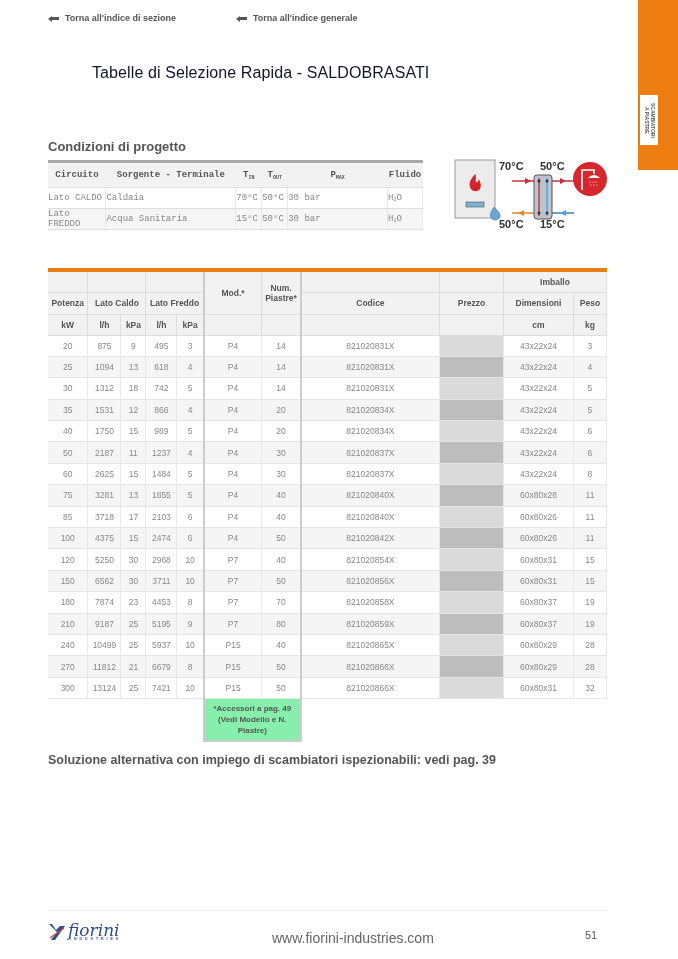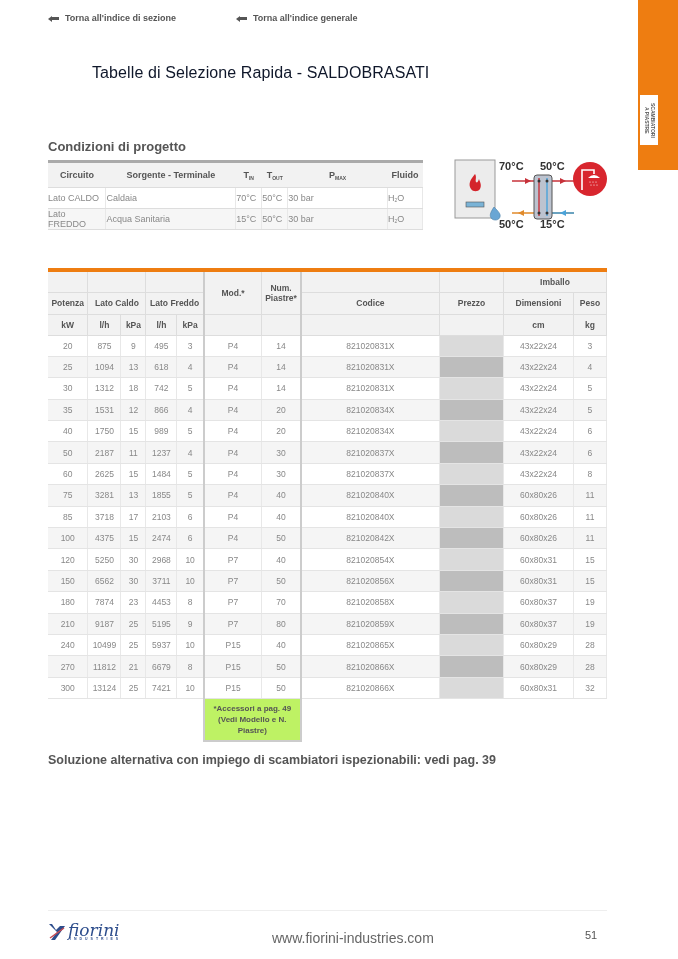--- a/index.html
+++ b/index.html
@@ -16,42 +16,42 @@
   .side-tab { position: absolute; top: 0; right: 0; width: 40px; height: 170px; background: #ee7d11; }
   .side-tab .label-box { position: absolute; top: 95px; left: 2px; width: 18px; height: 50px; background: #fff; display: flex; align-items: center; justify-content: center; }
   .side-tab .label-text { writing-mode: vertical-rl; font-size: 5px; font-weight: bold; color: #555; line-height: 1.1; text-align: center; white-space: nowrap; }
 
   .subtitle { position: absolute; top: 64px; left: 48px; font-size: 16px; color: #0f172a; letter-spacing: 0.1px; margin-left: 44px; }
   .title { position: absolute; top: 86px; left: 48px; font-size: 23px; color: #555; line-height: 27px; width: 370px; }
   .title .l1 { display: flex; justify-content: space-between; }
   .conditions { position: absolute; top: 139px; left: 48px; font-size: 13px; font-weight: bold; color: #555; }
 
   table { border-collapse: collapse; }
-  .cond-table { position: absolute; top: 160px; left: 48px; width: 375px; font-size: 9px; border-top: 3px solid #aaa; }
+  .cond-table { position: absolute; top: 160px; left: 48px; width: 375px; font-size: 9px; border-top: 3px solid #aaa; font-family: Liberation Mono, monospace; }
   .cond-table th { font-weight: bold; color: #555; background: #f2f2f2; height: 26px; border-bottom: 1px solid #ddd; }
   .cond-table td { color: #888; height: 21px; border-bottom: 1px solid #ddd; border-right: 1px solid #e8e8e8; }
   .cond-table tr.alt td { background: #f6f6f6; }
   .cond-table td:first-child { text-align: left; }
   .sub { font-size: 5px; vertical-align: -1px; }
   .th-sub { font-size: 5px; vertical-align: -2px; }
 
   .diagram { position: absolute; top: 150px; left: 452px; width: 160px; height: 80px; }
 
   .main-table { position: absolute; top: 268px; left: 48px; width: 559px; font-size: 8.5px; border-top: 4px solid #ee7d11; }
   .main-table th { font-weight: bold; color: #555; background: #f2f2f2; border-bottom: 1px solid #ddd; border-right: 1px solid #ddd; text-align: center; font-size: 8.5px; }
   .main-table tr.h1 th { height: 22px; }
   .main-table tr.h2 th { height: 22px; }
   .main-table tr.h3 th { height: 21px; }
   .main-table td { color: #888; height: 21.4px; text-align: center; border-bottom: 1px solid #e4e4e4; border-right: 1px solid #e8e8e8; }
   .main-table tr.row:nth-child(odd) td { background: #ffffff; }
   .main-table tr.row.alt td { background: #f5f5f5; }
   .main-table .thick-left { border-left: 2px solid #ccc; }
   .main-table td.price { background: #dadada !important; }
   .main-table tr.alt td.price { background: #bdbdbd !important; }
-  .main-table td.note { background: #bef264; color: #555; font-weight: bold; font-size: 8px; line-height: 11px; padding: 4px 0; border-left: 2px solid #ccc; border-right: 2px solid #ccc; border-bottom: 2px solid #ccc; vertical-align: top; height: auto; }
+  .main-table td.note { background: #86efac; color: #555; font-weight: bold; font-size: 8px; line-height: 11px; padding: 4px 0; border-left: 2px solid #ccc; border-right: 2px solid #ccc; border-bottom: 2px solid #ccc; vertical-align: top; height: auto; }
   .main-table td.empty { border: none; background: transparent !important; }
 
   .alt-solution { position: absolute; top: 753px; left: 48px; font-size: 12.5px; font-weight: bold; color: #555; }
 
   .footer-line { position: absolute; top: 910px; left: 48px; width: 559px; border-top: 1px solid #eee; }
   .logo { position: absolute; top: 922px; left: 48px; display: flex; align-items: center; }
   .logo-text { font-family: "DejaVu Serif", serif; font-weight: normal; font-style: italic; font-size: 17px; color: #2d4d8c; line-height: 14px; }
   .logo-sub { font-size: 3.5px; letter-spacing: 3px; color: #2d4d8c; font-weight: bold; margin-left: 2px; }
   .url { position: absolute; top: 930px; left: 272px; font-size: 14px; color: #666; }
   .page-num { position: absolute; top: 929px; left: 585px; font-size: 11px; color: #555; text-align: right; }

